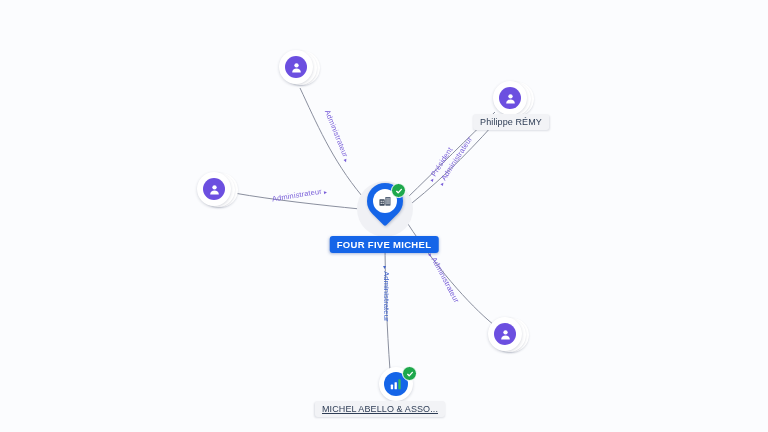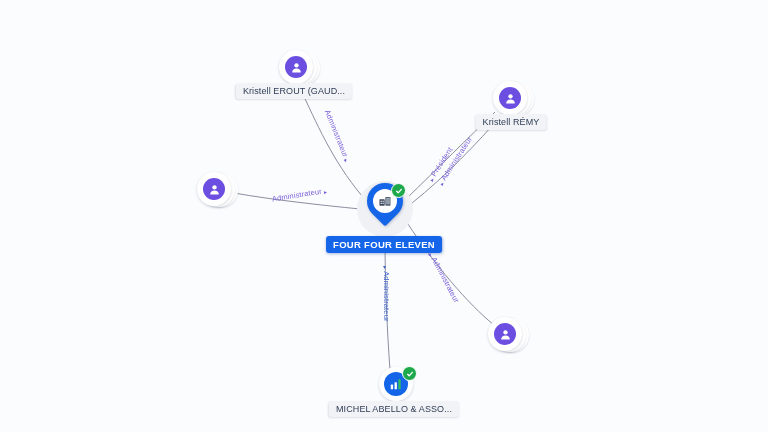--- a/index.html
+++ b/index.html
@@ -255,37 +255,36 @@
       <div class="person-disc">
         <div class="avatar-circle">
           <svg width="13" height="13" viewBox="0 0 24 24" fill="#ffffff">
             <circle cx="12" cy="8" r="4"></circle>
             <path d="M4 21c0-4.4 3.6-7 8-7s8 2.6 8 7z"></path>
           </svg>
         </div>
       </div>
     </div>
   </div>
-  <div class="node-label" style="left:294px; top:83px;">Kristell EROUT (GAUD...</div>
 
   <div class="node" style="left:510px; top:98px;">
     <div class="person-node">
       <div class="person-stack s2"></div>
       <div class="person-stack s1"></div>
       <div class="person-disc">
         <div class="avatar-circle">
           <svg width="13" height="13" viewBox="0 0 24 24" fill="#ffffff">
             <circle cx="12" cy="8" r="4"></circle>
             <path d="M4 21c0-4.4 3.6-7 8-7s8 2.6 8 7z"></path>
           </svg>
         </div>
       </div>
     </div>
   </div>
-  <div class="node-label" style="left:511px; top:114px;">Kristell RÉMY</div>
+  <div class="node-label" style="left:511px; top:114px;">Philippe RÉMY</div>
 
   <div class="node" style="left:214px; top:189px;">
     <div class="person-node">
       <div class="person-stack s2"></div>
       <div class="person-stack s1"></div>
       <div class="person-disc">
         <div class="avatar-circle">
           <svg width="13" height="13" viewBox="0 0 24 24" fill="#ffffff">
             <circle cx="12" cy="8" r="4"></circle>
             <path d="M4 21c0-4.4 3.6-7 8-7s8 2.6 8 7z"></path>
@@ -321,21 +320,21 @@
           </svg>
         </div>
       </div>
       <div class="verified-badge" style="left:23px; top:-1px;">
         <svg width="8" height="8" viewBox="0 0 24 24" fill="none" stroke="#ffffff" stroke-width="4" stroke-linecap="round" stroke-linejoin="round">
           <path d="M5 13l4.5 4.5L19 7"></path>
         </svg>
       </div>
     </div>
   </div>
-  <div class="node-label" style="left:394px; top:401px;">MICHEL ABELLO &amp; ASSO...</div>
+  <div class="node-label" style="left:380px; top:401px;text-decoration:underline;">MICHEL ABELLO &amp; ASSO...</div>
 
   <div class="node" style="left:385px; top:210px;">
     <div class="pin-node">
       <div class="pin-halo"></div>
       <div class="pin-shape"></div>
       <div class="pin-inner">
         <svg width="14" height="14" viewBox="0 0 24 24">
           <rect x="2.5" y="9" width="9" height="11" rx="1" fill="#3d4a5c"></rect>
           <rect x="12.5" y="5" width="9" height="15" rx="1" fill="#59677a"></rect>
           <rect x="4.5" y="11.5" width="2" height="2" fill="#ffffff"></rect>
@@ -350,15 +349,15 @@
           <rect x="17.8" y="14.5" width="2" height="2" fill="#ffffff"></rect>
         </svg>
       </div>
       <div class="verified-badge" style="left:29px; top:0px;">
         <svg width="8" height="8" viewBox="0 0 24 24" fill="none" stroke="#ffffff" stroke-width="4" stroke-linecap="round" stroke-linejoin="round">
           <path d="M5 13l4.5 4.5L19 7"></path>
         </svg>
       </div>
     </div>
   </div>
-  <div class="node-label selected" style="left:384px; top:236px;">FOUR FOUR ELEVEN</div>
+  <div class="node-label selected" style="left:384px; top:236px;">FOUR FIVE MICHEL</div>
 
 </div>
 
 </body></html>

